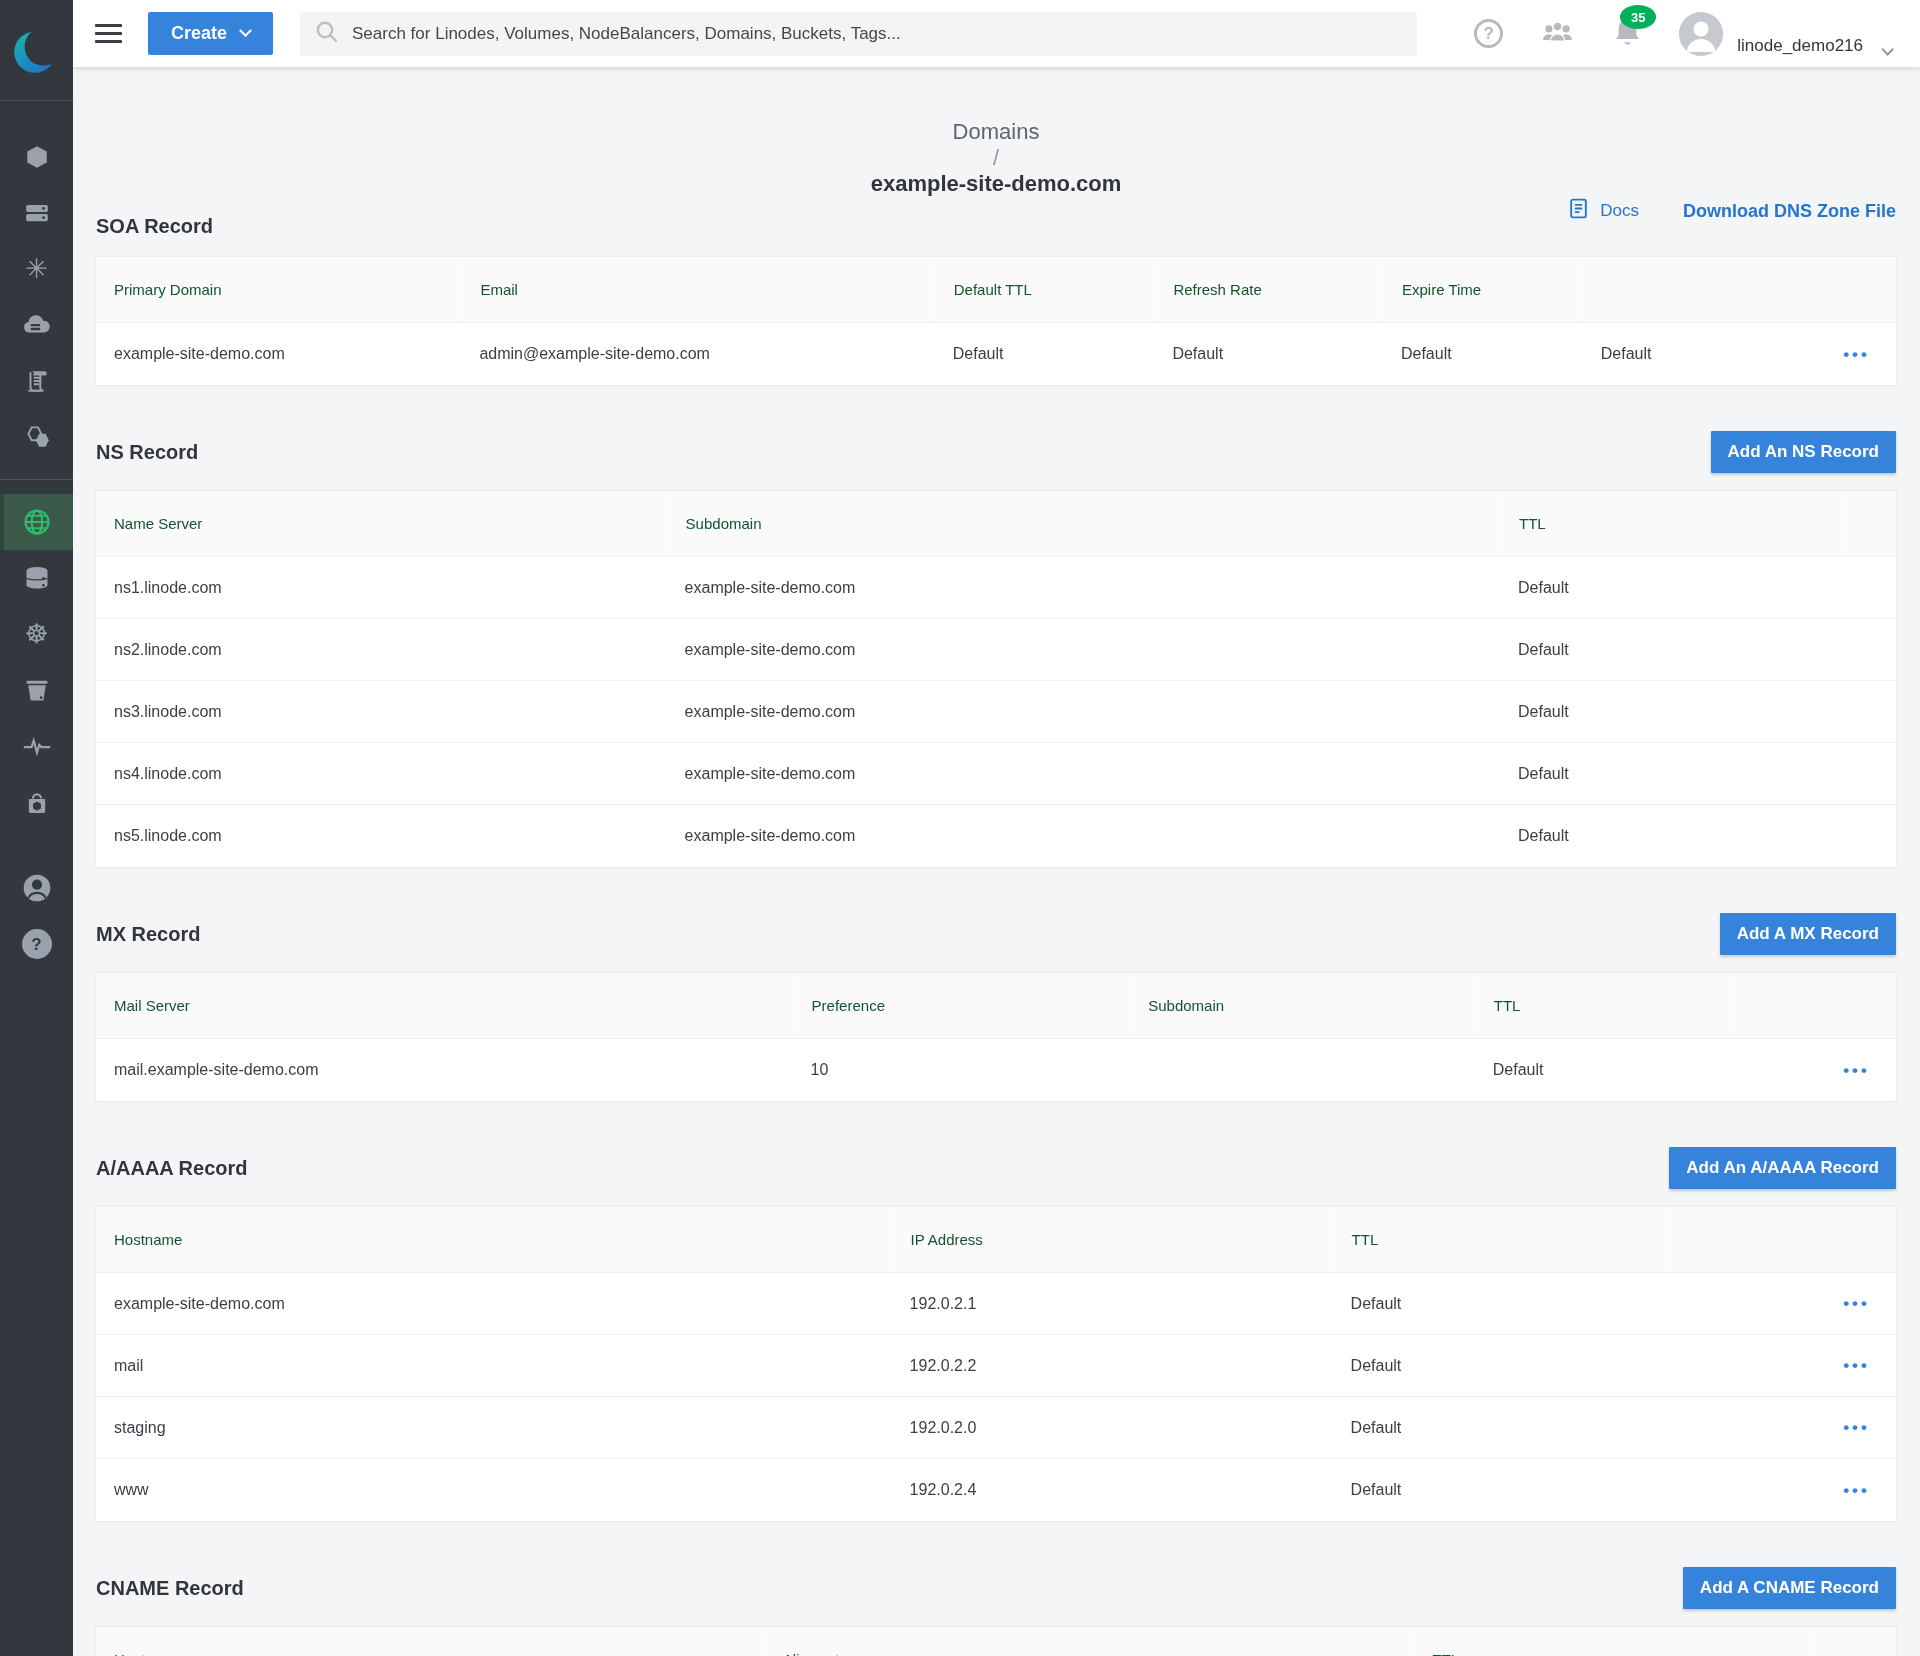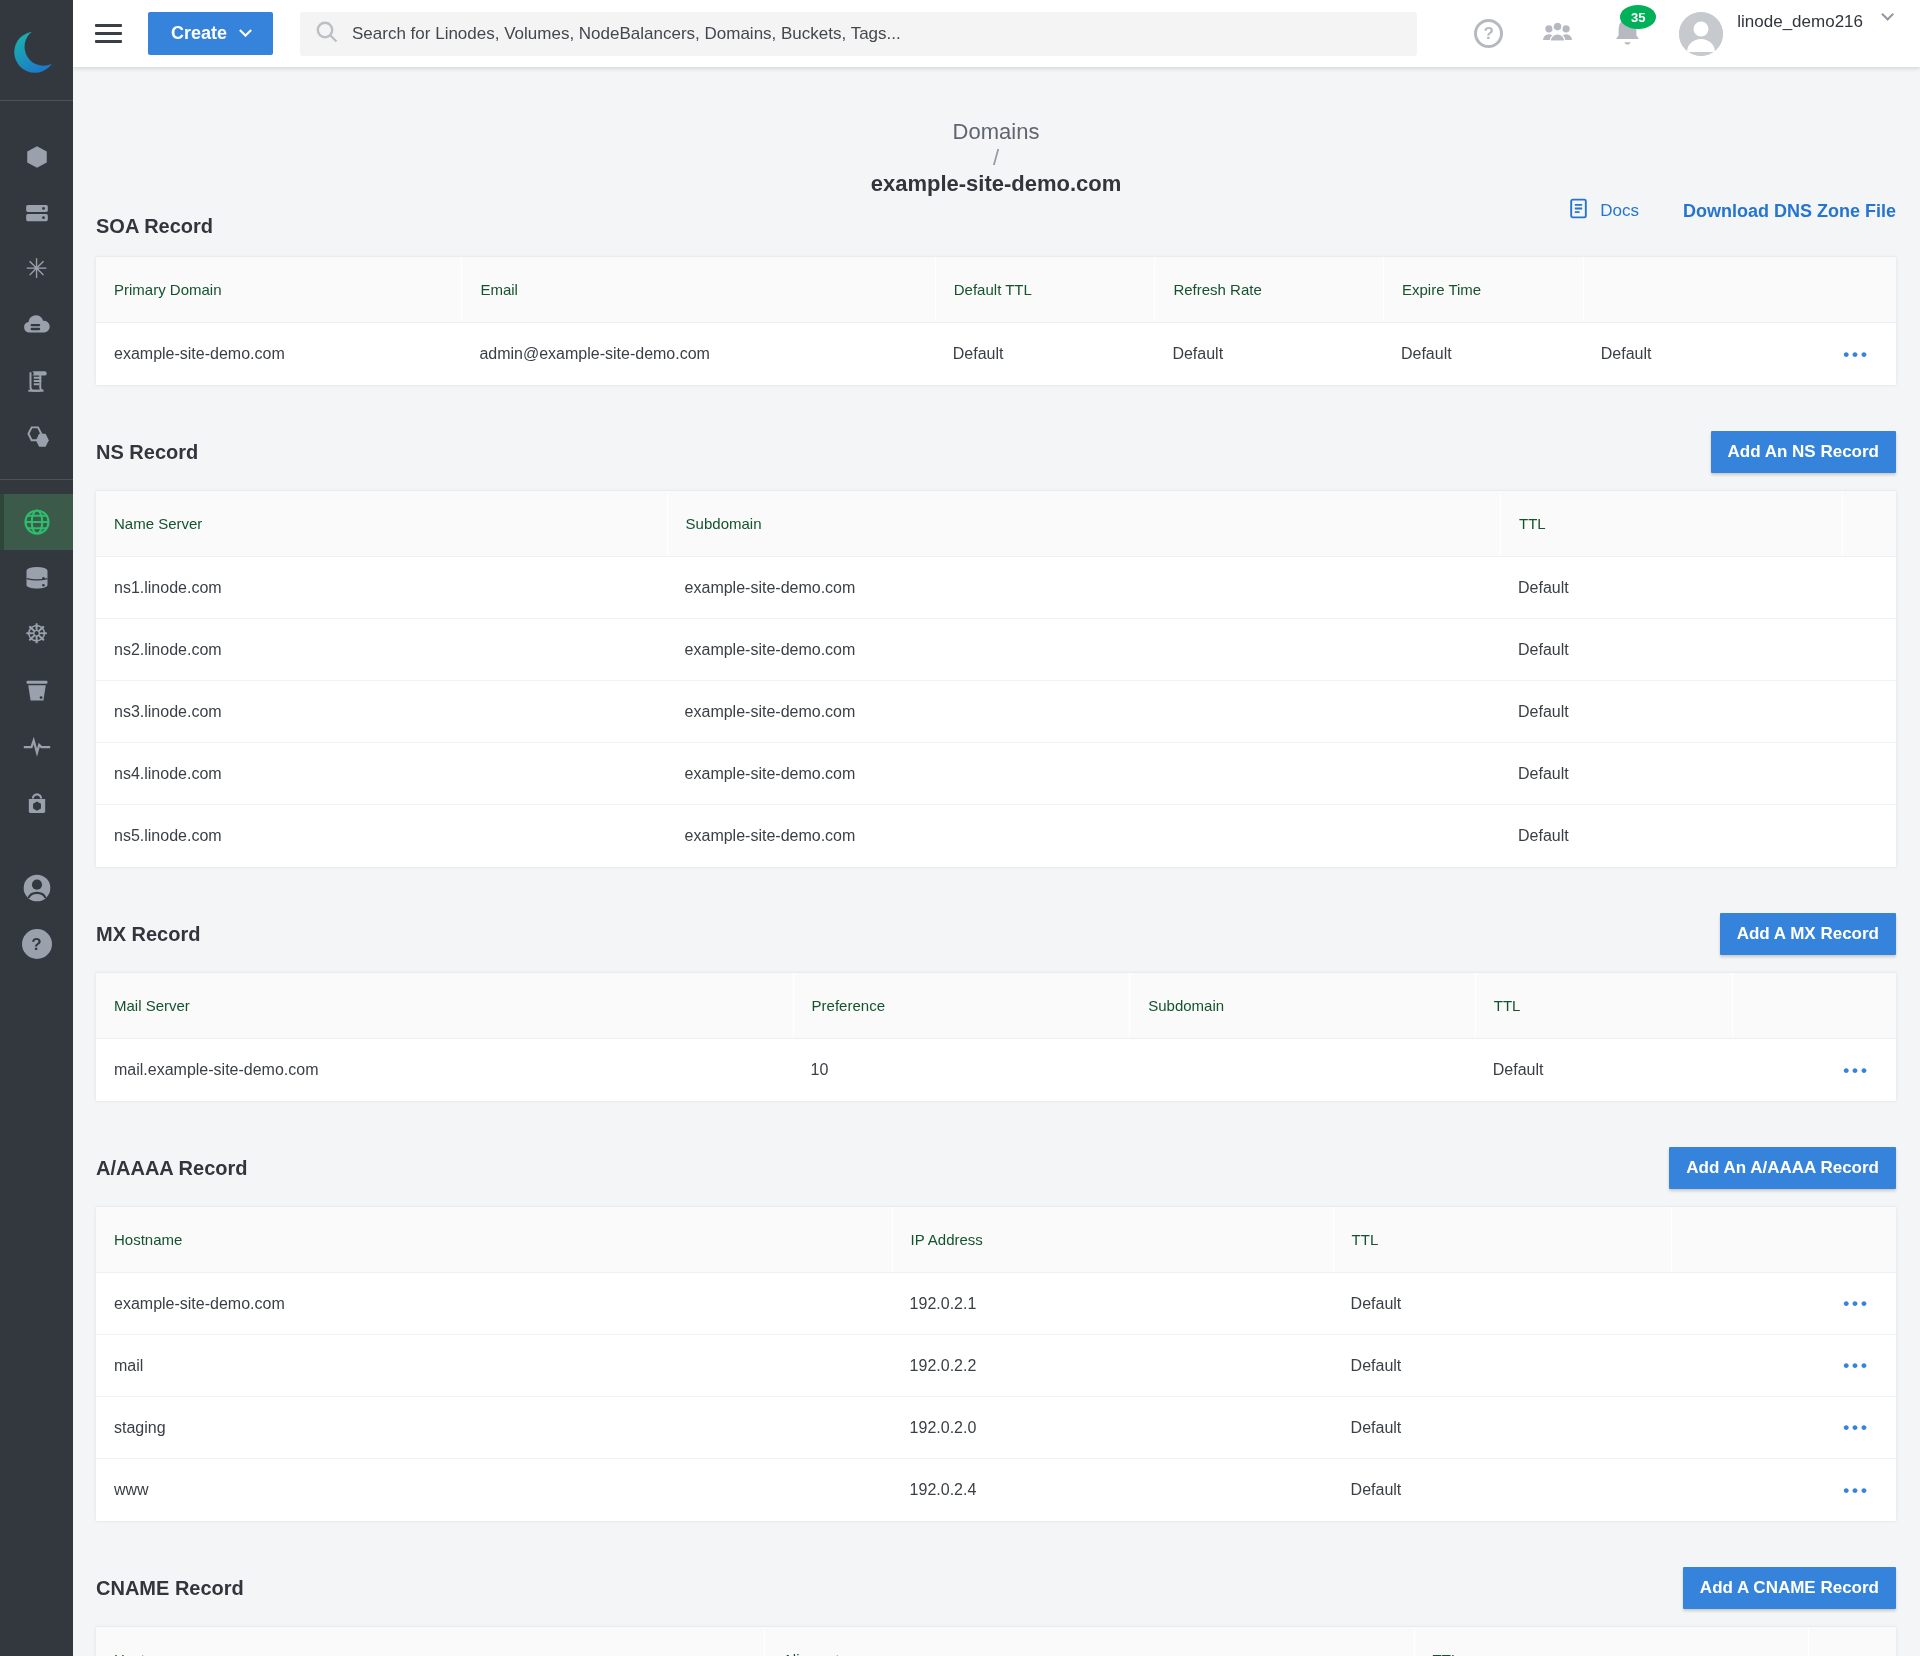--- a/index.html
+++ b/index.html
@@ -64,21 +64,21 @@
     width:29px; height:29px; border-radius:50%; border:3px solid #b6bac0;
     color:#b6bac0; font-size:17px; font-weight:bold;
     display:flex; align-items:center; justify-content:center; cursor:pointer;
   }
   .bell-wrap { position:relative; cursor:pointer; }
   .badge {
     position:absolute; top:-10px; right:-13px; width:36px; height:24px;
     background:#00b159; border-radius:50%; color:#fff; font-size:13px; font-weight:bold;
     display:flex; align-items:center; justify-content:center;
   }
-  .user-wrap { display:flex; align-items:flex-start; gap:14px; cursor:pointer; }
+  .user-wrap { display:flex; align-items:flex-end; gap:14px; cursor:pointer; }
   .avatar { width:44px; height:44px; border-radius:50%; background:#c6c9ce; overflow:hidden; flex:none; }
   .username { font-size:17px; color:#32363c; }
   .chev-gray { width:9px; height:9px; border-right:2.5px solid #9099a5; border-bottom:2.5px solid #9099a5;
                transform:rotate(45deg) translateY(-3px); margin-left:4px; }
 
   
   .main { margin-left:73px; padding:67px 24px 0 23px; }
   .bc-row { margin-top:52px; height:40px; display:flex; align-items:center; font-size:22px;flex-direction:column; }
   .bc-parent { color:#606572; cursor:pointer; }
   .bc-sep { color:#9099a5; margin:0 10px; }

